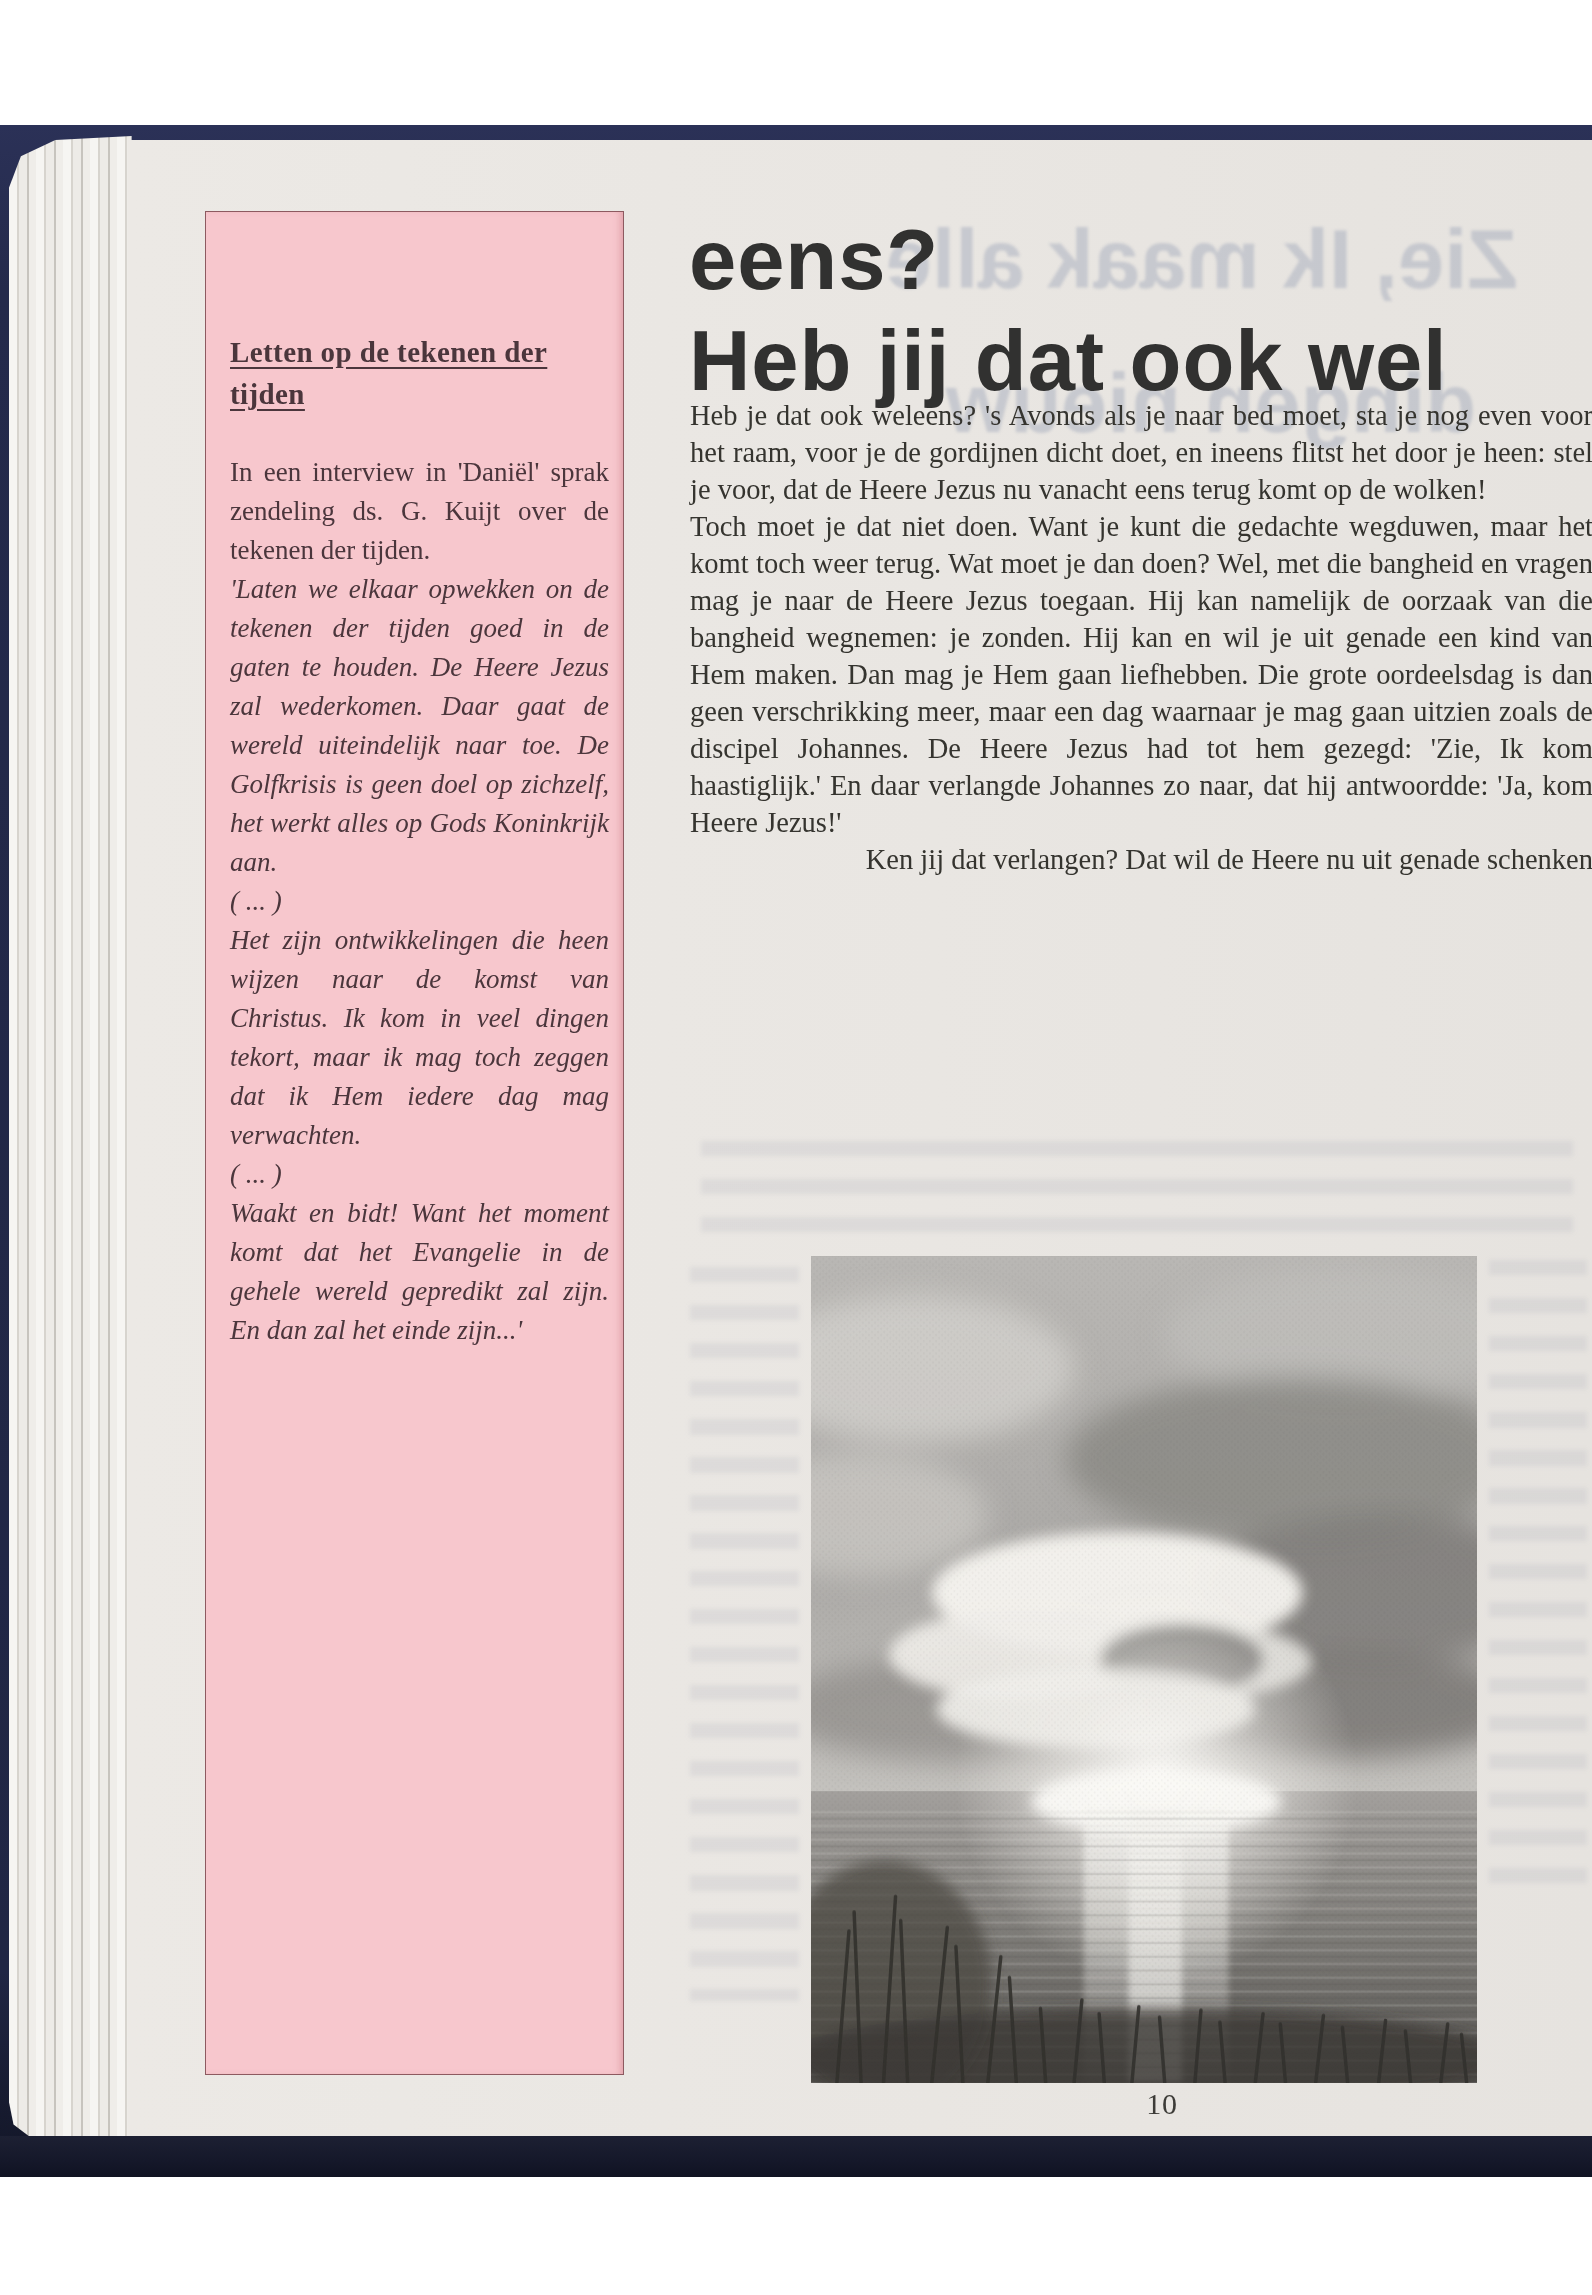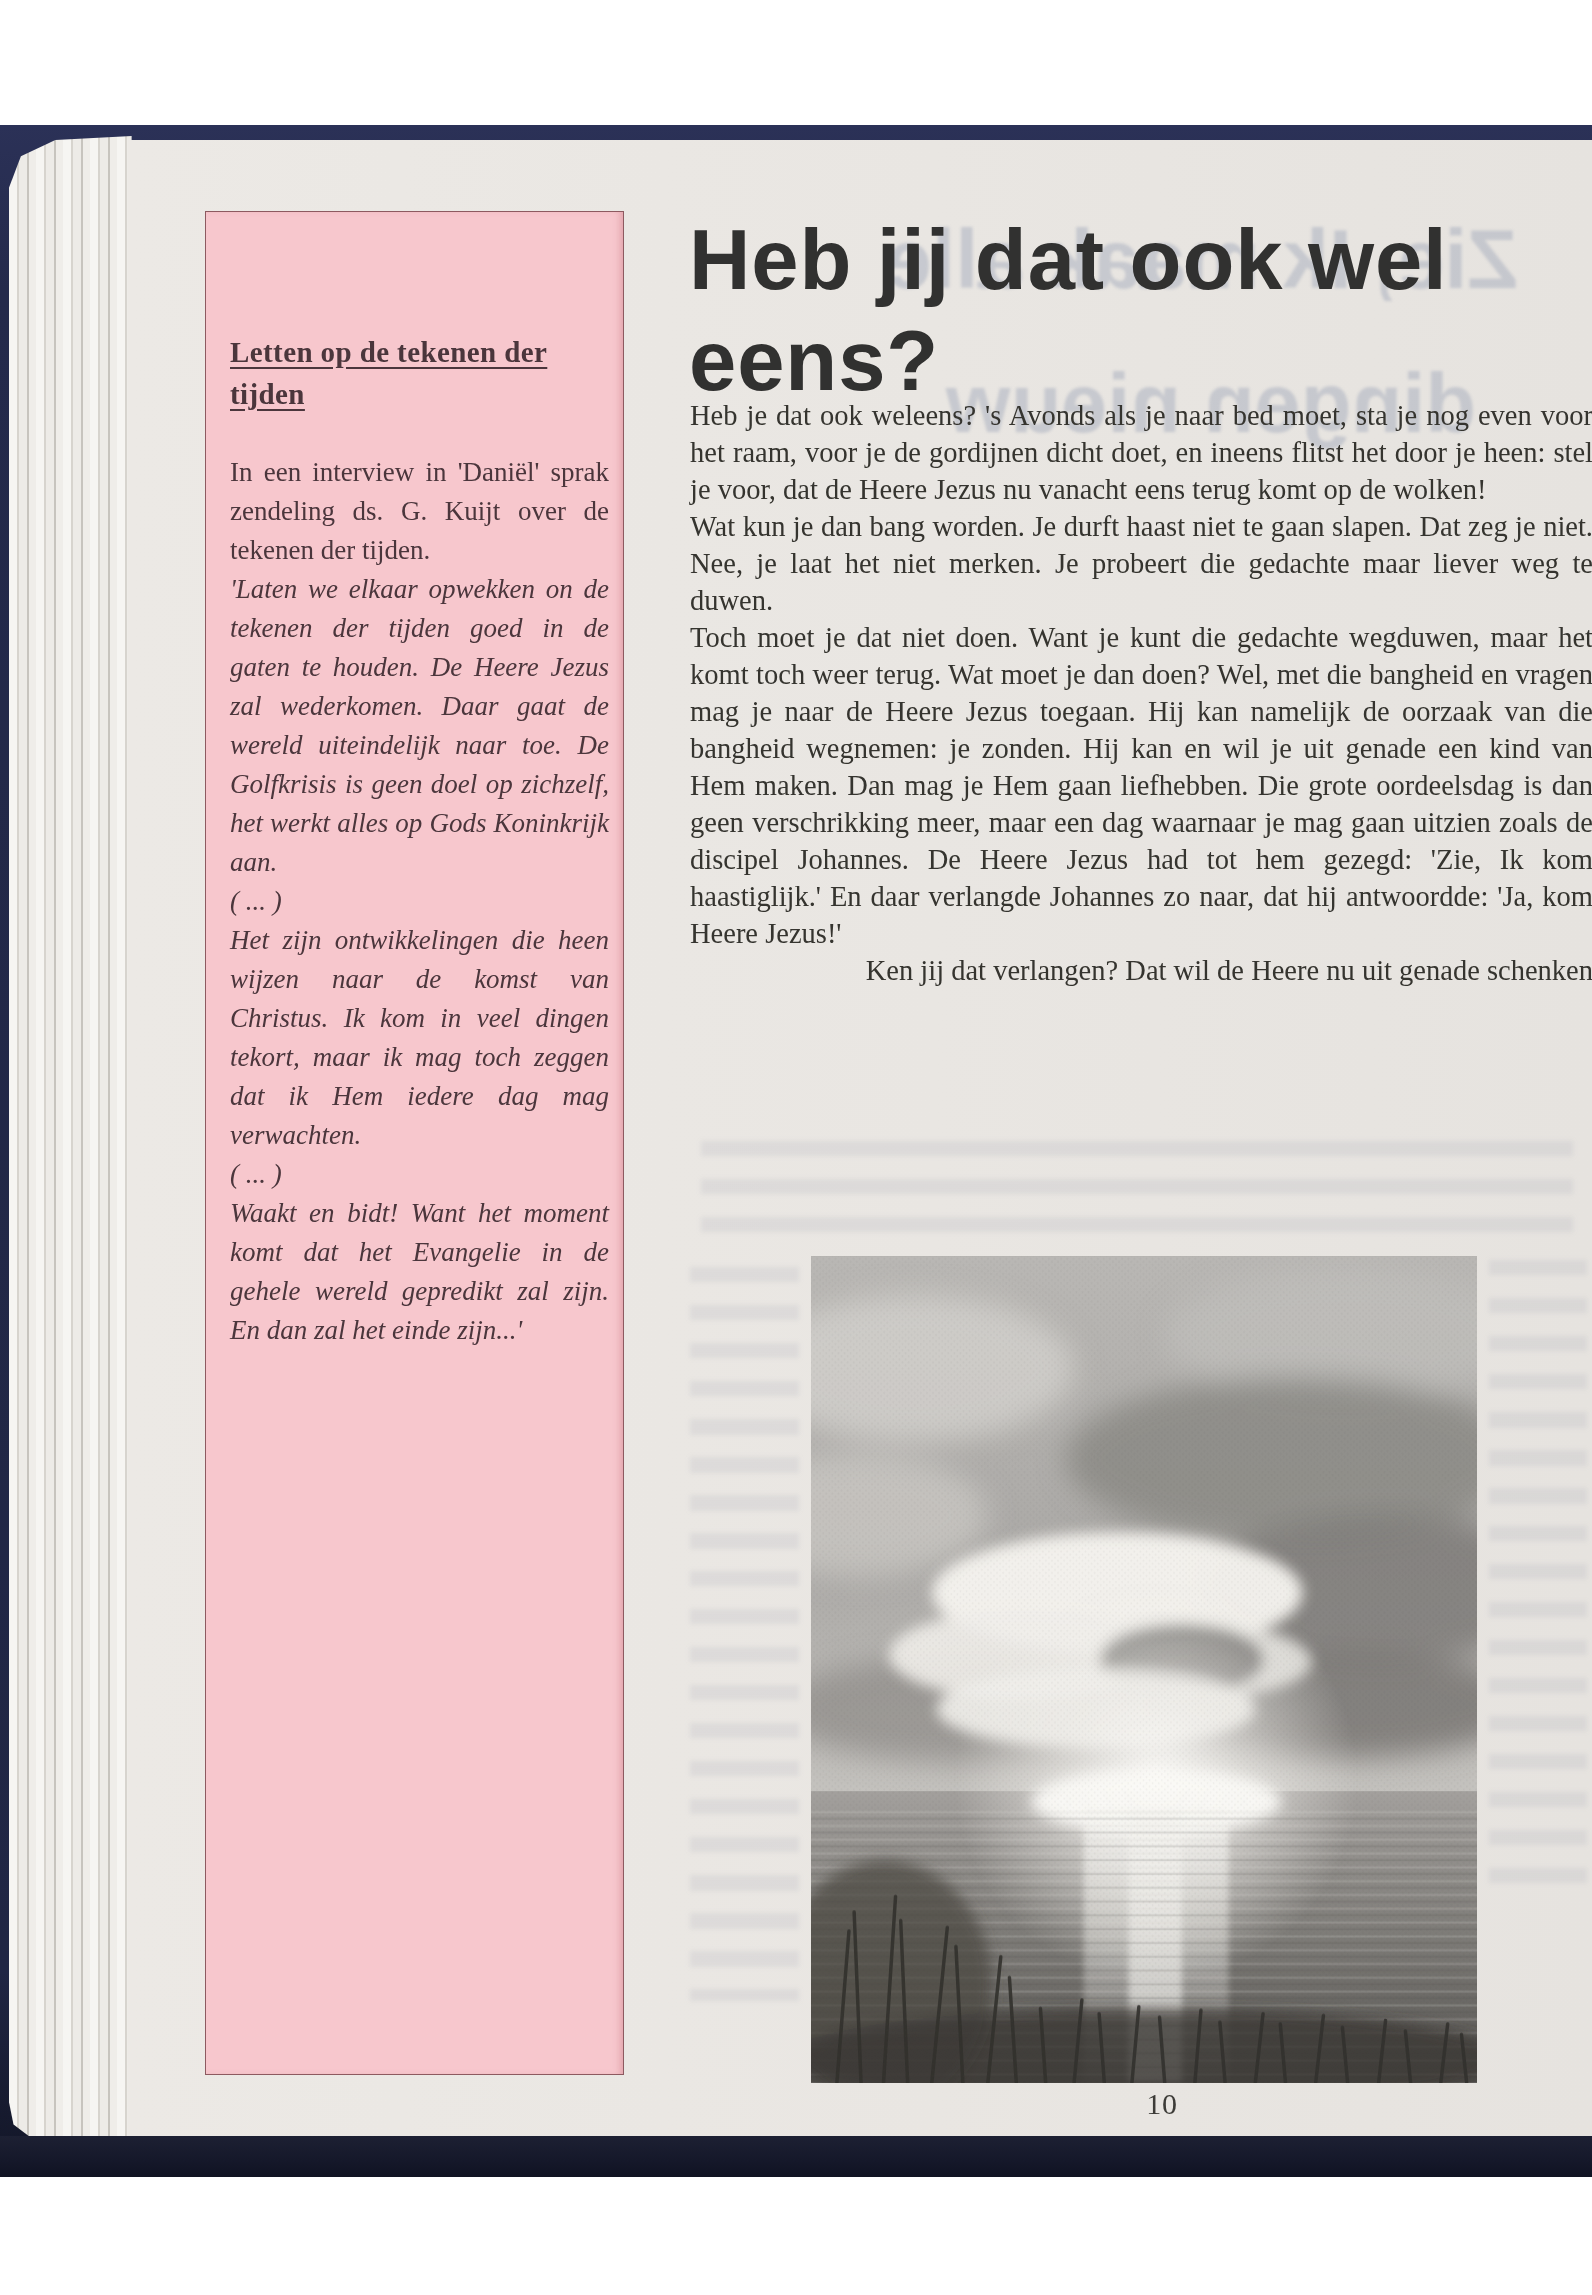--- a/index.html
+++ b/index.html
@@ -67,27 +67,26 @@
     <h2>Letten op de tekenen der tijden</h2>
     <p>In een interview in 'Daniël' sprak zendeling ds. G. Kuijt over de tekenen der tijden.</p>
     <p class="it">'Laten we elkaar opwekken on de tekenen der tijden goed in de gaten te houden. De Heere Jezus zal wederkomen. Daar gaat de wereld uiteindelijk naar toe. De Golfkrisis is geen doel op zichzelf, het werkt alles op Gods Koninkrijk aan.</p>
     <p class="it last">( ... )</p>
     <p class="it">Het zijn ontwikkelingen die heen wijzen naar de komst van Christus. Ik kom in veel dingen tekort, maar ik mag toch zeggen dat ik Hem iedere dag mag verwachten.</p>
     <p class="it last">( ... )</p>
     <p class="it">Waakt en bidt! Want het moment komt dat het Evangelie in de gehele wereld gepredikt zal zijn. En dan zal het einde zijn...'</p>
   </div>
 
   <div class="headline">
+    <div>eens?</div>
     <div>Heb jij dat ook wel</div>
-    <div>eens?</div>
   </div>
 
   <div class="body-col">
     <p>Heb je dat ook weleens? 's Avonds als je naar bed moet, sta je nog even voor het raam, voor je de gordijnen dicht doet, en ineens flitst het door je heen: stel je voor, dat de Heere Jezus nu vanacht eens terug komt op de wolken!</p>
-    <p>Wat kun je dan bang worden. Je durft haast niet te gaan slapen. Dat zeg je niet. Nee, je laat het niet merken. Je probeert die gedachte maar liever weg te duwen.</p>
     <p>Toch moet je dat niet doen. Want je kunt die gedachte wegduwen, maar het komt toch weer terug. Wat moet je dan doen? Wel, met die bangheid en vragen mag je naar de Heere Jezus toegaan. Hij kan namelijk de oorzaak van die bangheid wegnemen: je zonden. Hij kan en wil je uit genade een kind van Hem maken. Dan mag je Hem gaan liefhebben. Die grote oordeelsdag is dan geen verschrikking meer, maar een dag waarnaar je mag gaan uitzien zoals de discipel Johannes. De Heere Jezus had tot hem gezegd: 'Zie, Ik kom haastiglijk.' En daar verlangde Johannes zo naar, dat hij antwoordde: 'Ja, kom Heere Jezus!'</p>
     <p class="last">Ken jij dat verlangen? Dat wil de Heere nu uit genade schenken</p>
   </div>
 
   <div class="photo">
     <svg width="666" height="827" viewBox="0 0 772 958" xmlns="http://www.w3.org/2000/svg">
       <defs>
         <linearGradient id="skyG" x1="0" y1="0" x2="0" y2="1">
           <stop offset="0" stop-color="#b9b7b4"></stop>
           <stop offset="0.55" stop-color="#aba9a6"></stop>

